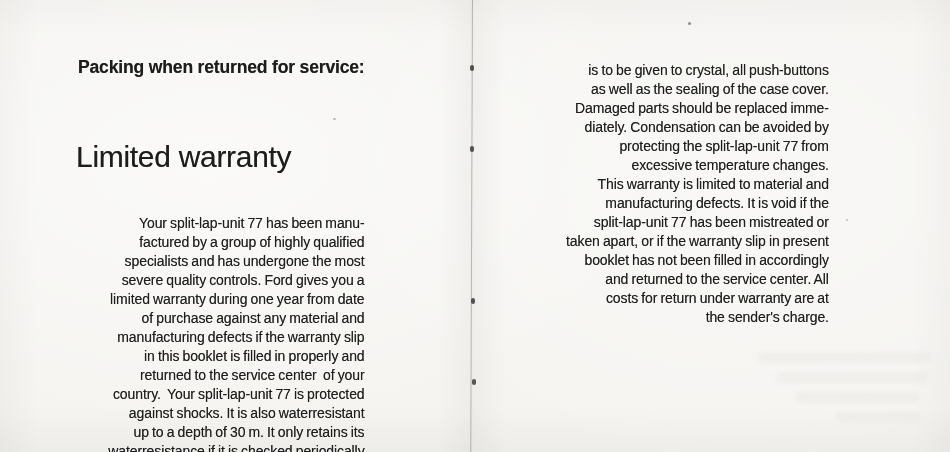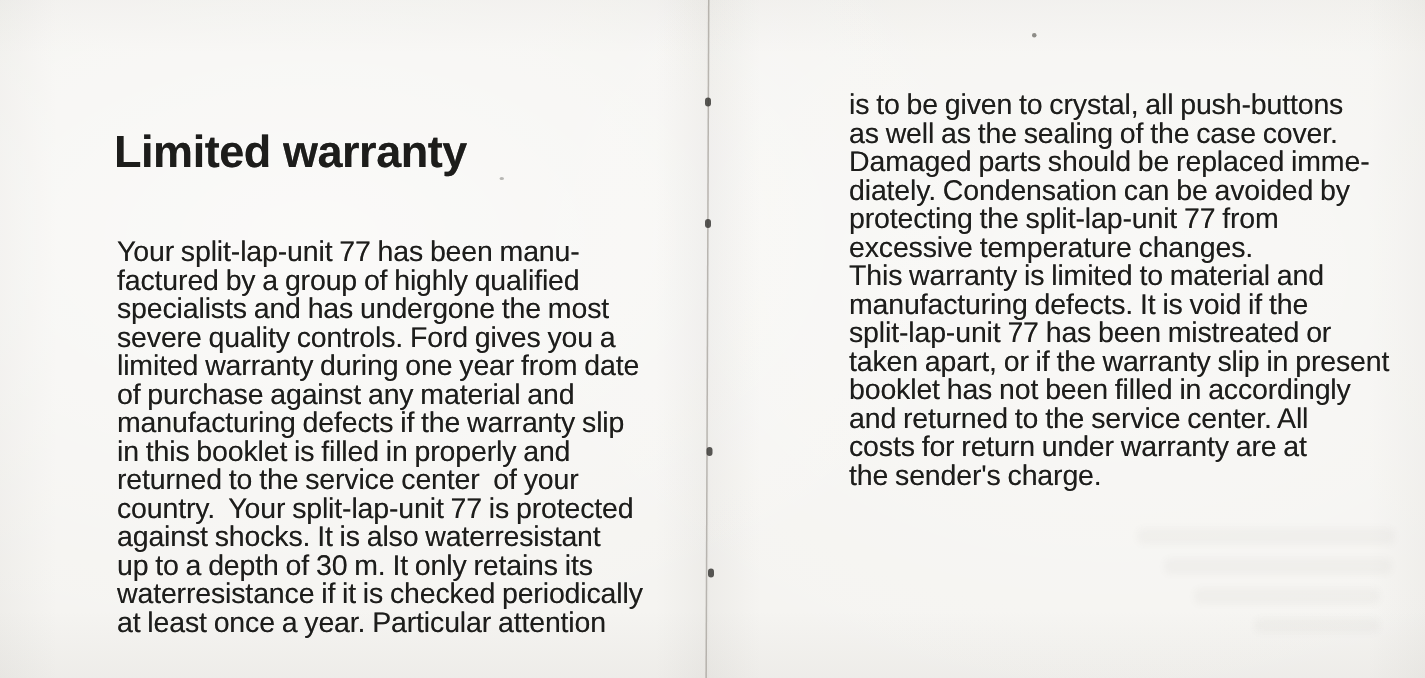--- a/index.html
+++ b/index.html
@@ -40,36 +40,37 @@
     width: 4px; height: 6px;
     background: #3c3b38;
     border-radius: 2px;
     filter: blur(0.5px);
     opacity: 0.85;
   }
 
   
   .page { position: absolute; white-space: pre; }
   .body-text {
-    font-size: 19px;
+    font-size: 14px;
     line-height: 19px;
     letter-spacing: -0.1px;
     word-spacing: -0.6px;
     text-shadow: 0 0 0.35px rgba(25,25,25,0.55);
+    text-align: right;
   }
   .h-small {
     font-size: 17.6px;
     font-weight: bold;
     line-height: 19px;
     letter-spacing: -0.2px;
     text-shadow: 0 0 0.35px rgba(25,25,25,0.6);
   }
   .h-large {
     font-size: 30px;
-    font-weight: bold;
+    font-weight: normal;
     line-height: 34px;
     letter-spacing: -0.3px;
     margin: 26.5px 0 4px -2px;
     text-shadow: 0 0 0.4px rgba(25,25,25,0.6);
   }
 
   
   .speck {
     position: absolute;
     background: #56544f;
@@ -90,20 +91,21 @@
 <div class="paper"></div>
 
 <div class="fold-shade"></div>
 <div class="fold-line"></div>
 <div class="stitch" style="left:470px; top:65px;"></div>
 <div class="stitch" style="left:470px; top:146px;"></div>
 <div class="stitch" style="left:471px; top:298px;"></div>
 <div class="stitch" style="left:472px; top:379px;"></div>
 
 <div class="page" style="left:78px; top:22px;">
+  <div class="h-small">Packing when returned for service:</div>
   <div class="h-large">Limited warranty</div>
   <div class="body-text">Your split-lap-unit 77 has been manu-
 factured by a group of highly qualified
 specialists and has undergone the most
 severe quality controls. Ford gives you a
 limited warranty during one year from date
 of purchase against any material and
 manufacturing defects if the warranty slip
 in this booklet is filled in properly and
 returned to the service center  of your

